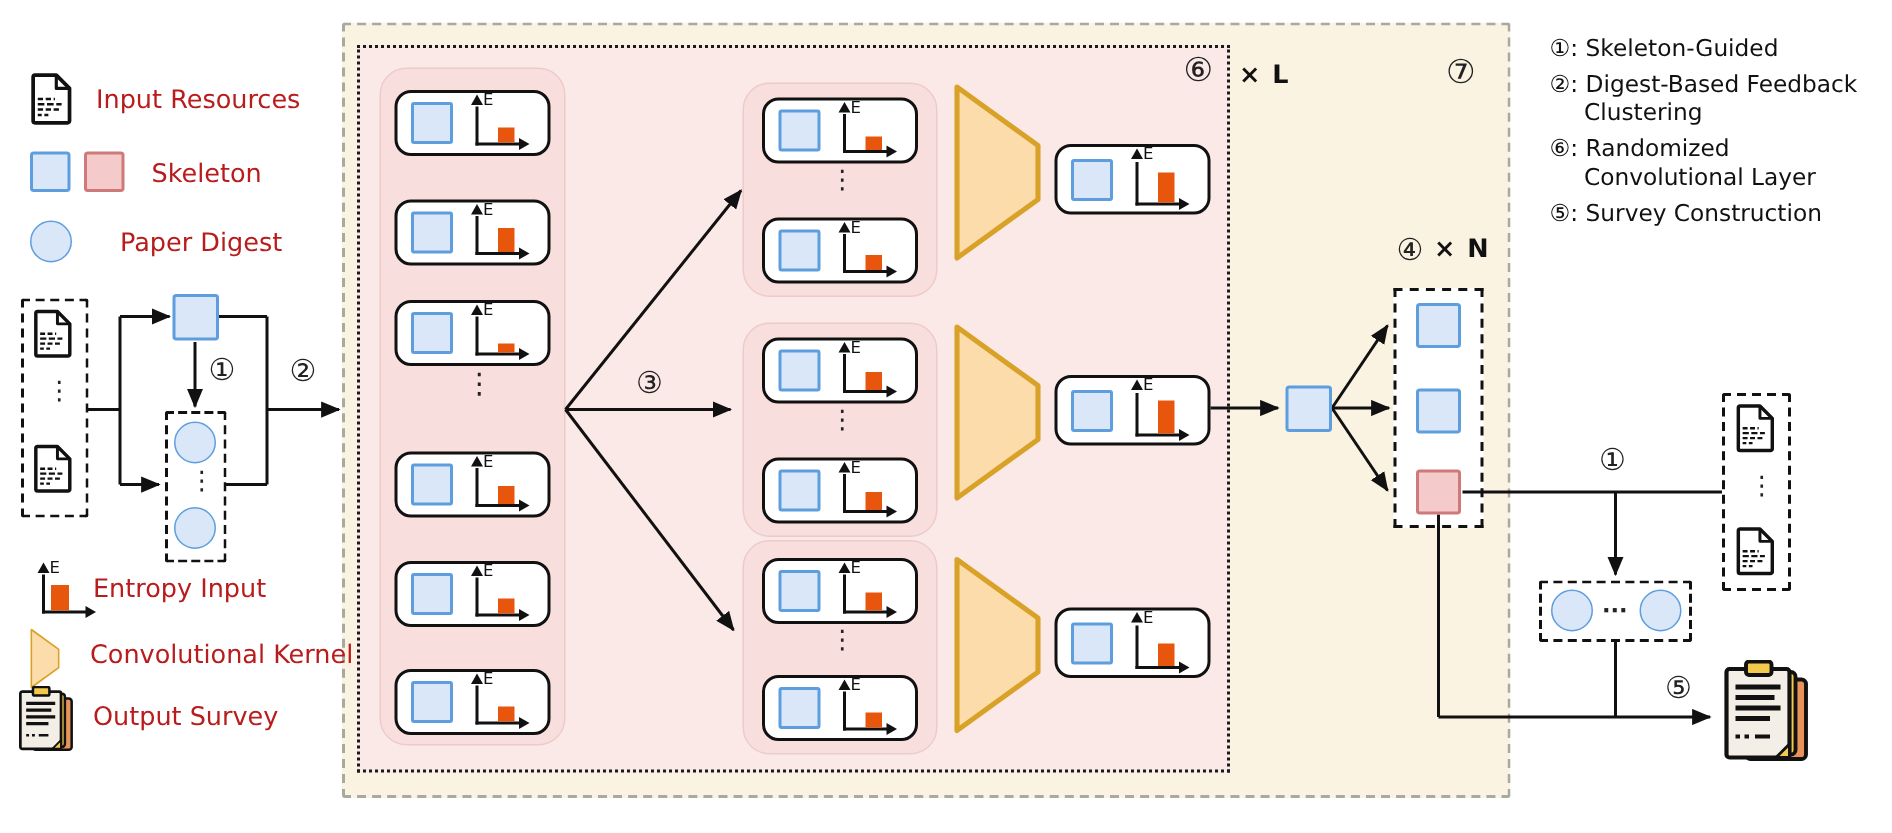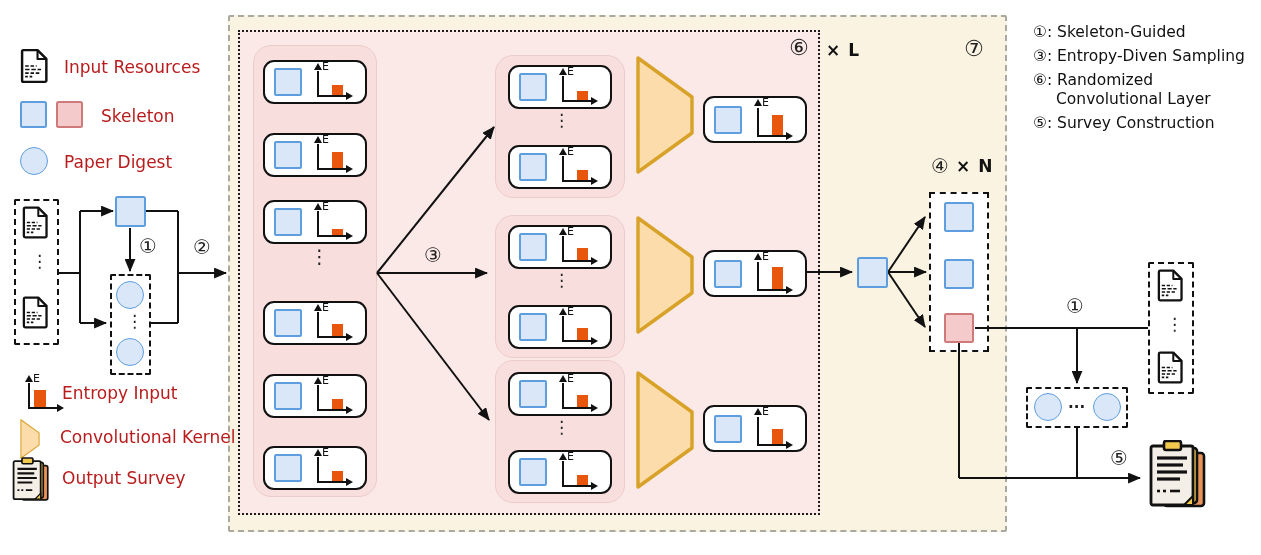--- a/index.html
+++ b/index.html
@@ -144,21 +144,21 @@
   <svg class="icon" style="left:19px; top:48px" width="30" height="36" viewBox="0 0 34 40">
       <use href="#doc"></use>
     </svg>
   <span class="legend-label" style="left:64px; top:57px">Input Resources</span>
 
   <div class="sqr blue" style="left:20px; top:101px; width:27px; height:27px"></div>
   <div class="sqr red" style="left:56px; top:101px; width:27px; height:27px"></div>
   <span class="legend-label" style="left:101px; top:106px">Skeleton</span>
 
   <div class="circle" style="left:20px; top:147px; width:28px; height:28px"></div>
-  <span class="legend-label" style="left:64px; top:152px">Paper Digest</span>
+  <span class="legend-label" style="left:80px; top:152px">Paper Digest</span>
 
   <div class="echart" style="position:absolute; left:13px; top:378px; z-index:10">
     <span class="elabel">E</span>
     <i class="vax"></i>
       <i class="vtip"></i>
     <i class="hax"></i>
       <i class="htip"></i>
     <i class="bar" style="height:17px; left:12px; width:12px"></i>
   </div>
   <span class="legend-label" style="left:62px; top:383px">Entropy Input</span>
@@ -399,18 +399,18 @@
   <span class="hdots" style="left:1068px; top:400px">···</span>
   <div class="circle" style="left:1093px; top:393px; width:28px; height:28px"></div>
 
   <span class="badge" style="left:1110px; top:448px">⑤</span>
   <svg class="icon" style="left:1147px; top:440px" width="62" height="72" viewBox="0 0 62 72">
       <use href="#survey"></use>
     </svg>
 
   <div class="steps">
     <div class="step"><span>①:</span> <span>Skeleton-Guided</span></div>
-    <div class="step"><span>③:</span> <span>Entropy-Diven Sampling</span></div>
+    <div class="step"><span>②:</span> <span>Digest-Based Feedback</span><div class="cont">Clustering</div></div>
     <div class="step"><span>⑥:</span> <span>Randomized</span><div class="cont">Convolutional Layer</div></div>
     <div class="step"><span>⑤:</span> <span>Survey Construction</span></div>
   </div>
 
 </div>
 
 </body></html>

